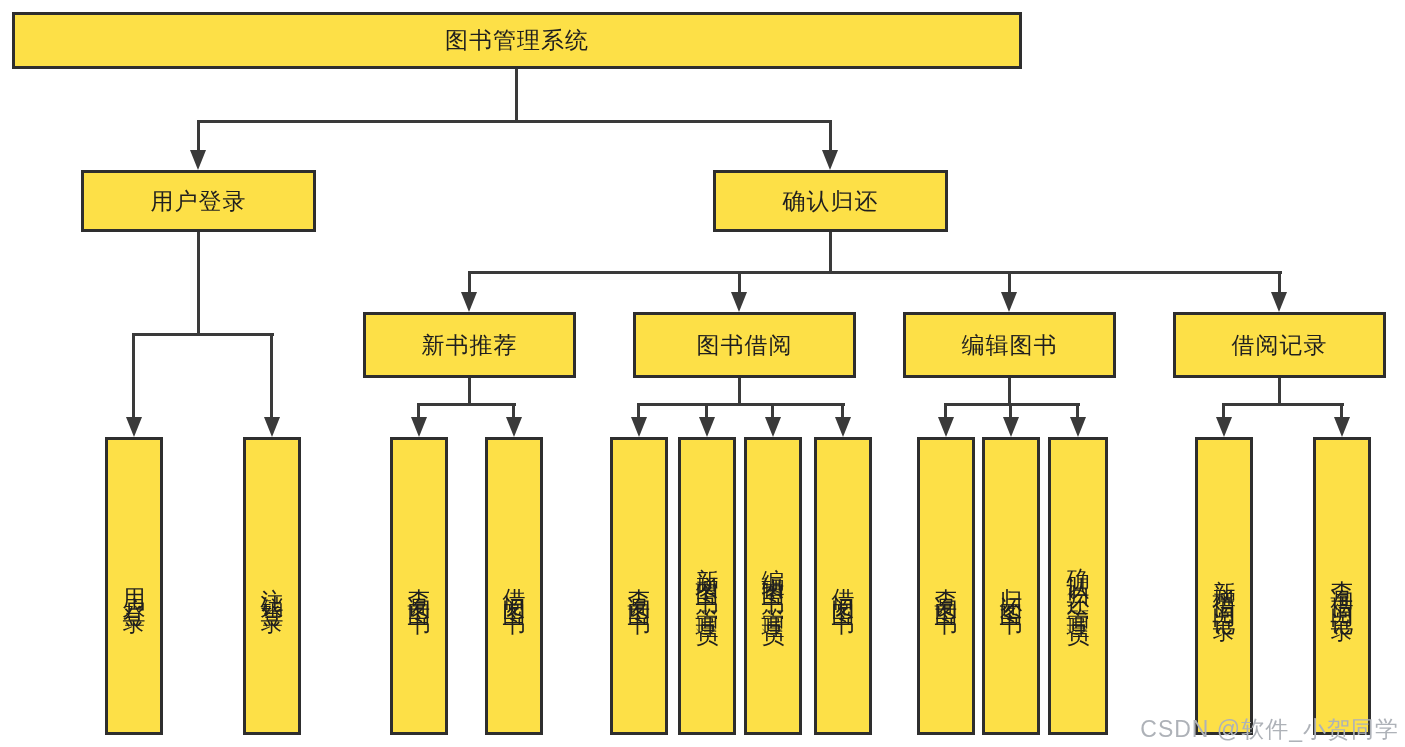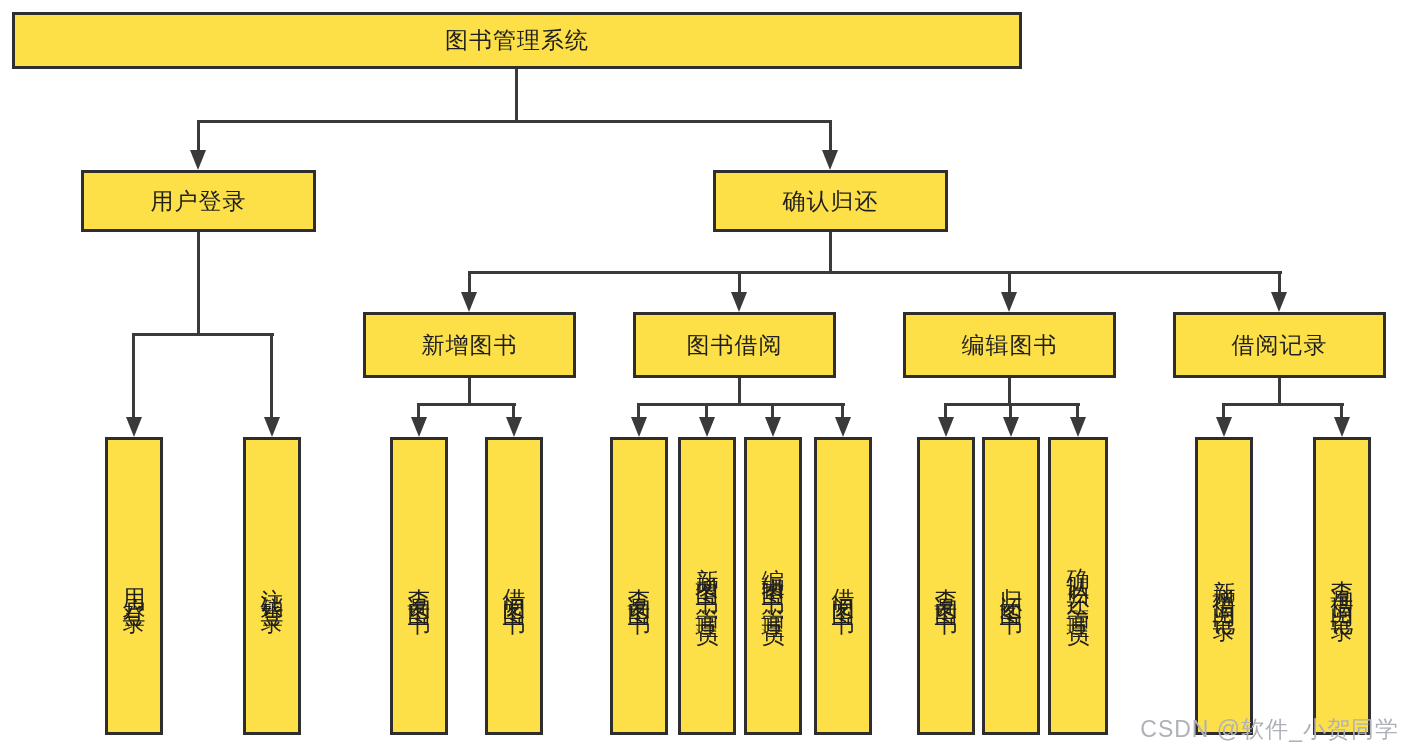--- a/index.html
+++ b/index.html
@@ -45,23 +45,23 @@
 </div>
 
 <div class="box hbox" style="left:81px;top:170px;width:235px;height:62px">
   <span class="lbl">用户登录</span>
 </div>
 <div class="box hbox" style="left:713px;top:170px;width:235px;height:62px">
   <span class="lbl">确认归还</span>
 </div>
 
 <div class="box hbox" style="left:363px;top:312px;width:213px;height:66px">
-  <span class="lbl">新增图书</span>
+  <span class="lbl">新书推荐</span>
 </div>
-<div class="box hbox" style="left:633px;top:312px;width:203px;height:66px">
+<div class="box hbox" style="left:633px;top:312px;width:223px;height:66px">
   <span class="lbl">图书借阅</span>
 </div>
 <div class="box hbox" style="left:903px;top:312px;width:213px;height:66px">
   <span class="lbl">编辑图书</span>
 </div>
 <div class="box hbox" style="left:1173px;top:312px;width:213px;height:66px">
   <span class="lbl">借阅记录</span>
 </div>
 
 <div class="box vbox" style="left:105px;top:437px;width:58px;height:298px">

